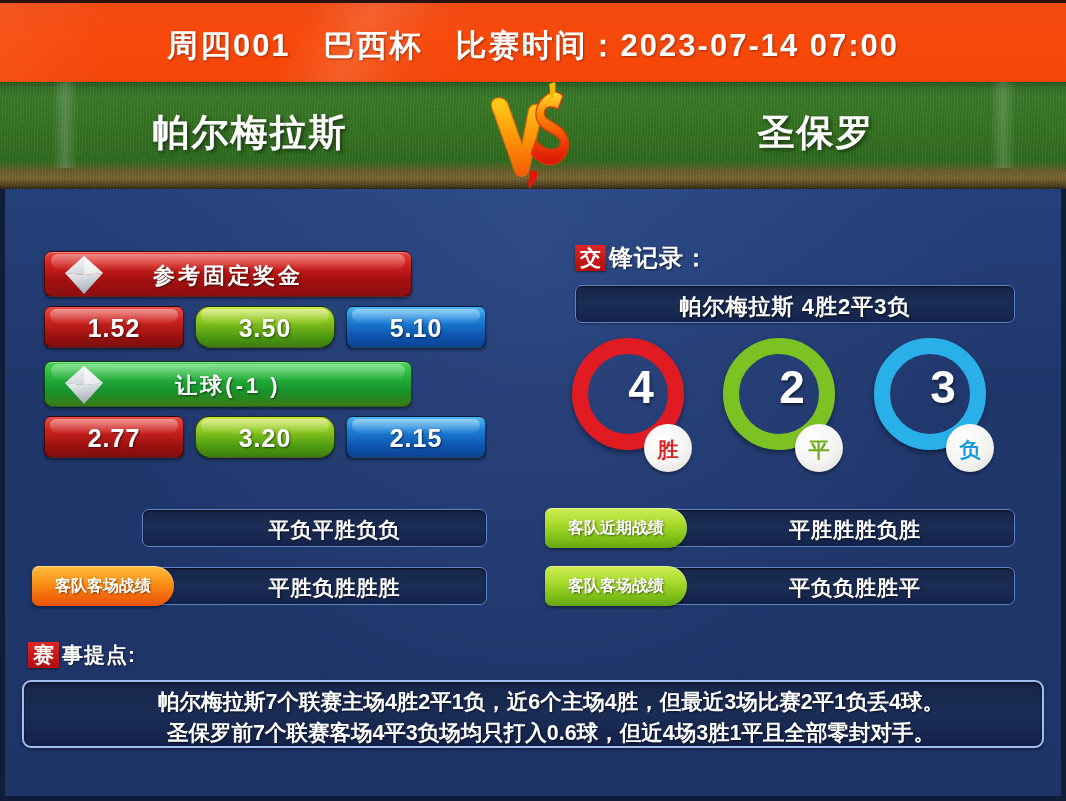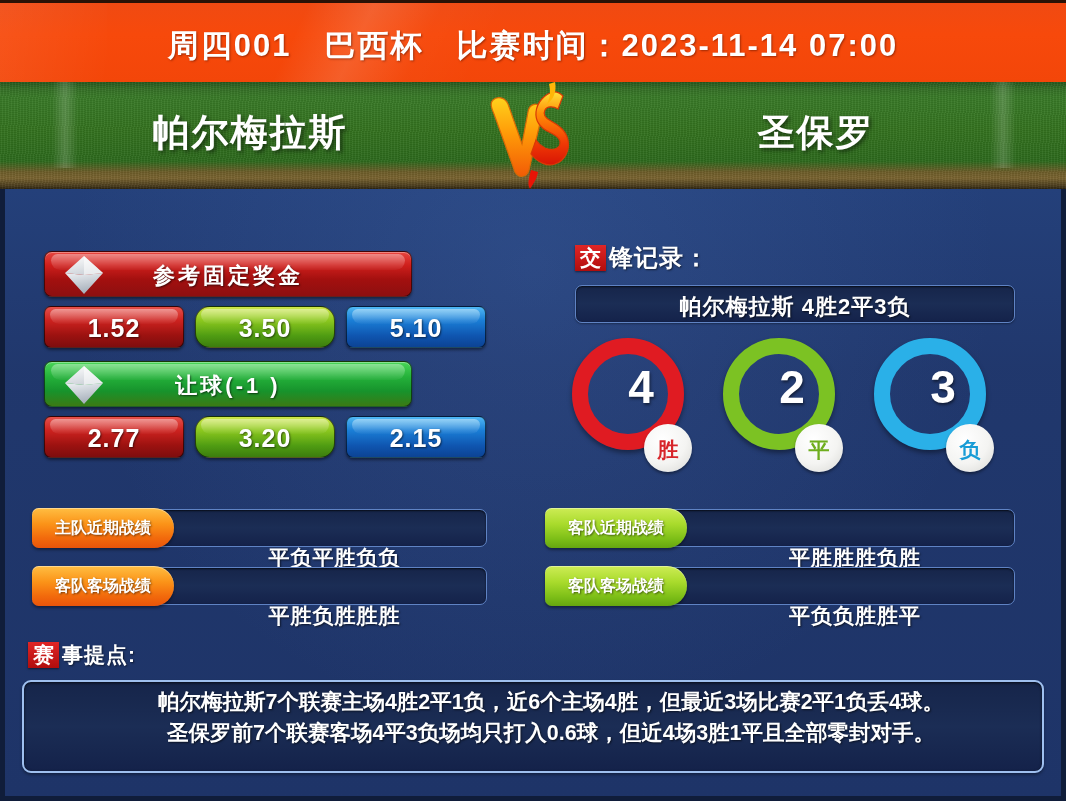--- a/index.html
+++ b/index.html
@@ -272,36 +272,35 @@
     background: linear-gradient(180deg, #16254a 0%, #1b2d55 50%, #14224a 100%);
     border: 1px solid #5f83c4;
     box-shadow: inset 0 1px 2px rgba(0,0,0,0.7);
   }
   .form-value span {
     position: absolute; left: 40px; right: 0; top: 6px;
     text-align: center;
     color: #fff; font-size: 21px; font-weight: bold;
     letter-spacing: 1px;
     text-shadow: 1px 1px 2px rgba(0,0,0,0.65);
-    margin-top: 28px;
   }
 
   
   .tips-title {
     position: absolute; left: 28px; top: 641px;
     display: flex; align-items: center;
   }
   .tips-title .rest {
     color: #fff; font-size: 21px; font-weight: bold;
     letter-spacing: 1px;
     text-shadow: 1px 1px 2px rgba(0,0,0,0.55);
   }
   .tips-box {
     position: absolute; left: 22px; top: 680px;
-    width: 1022px; height: 93px;
+    width: 1022px; height: 68px;
     border-radius: 9px;
     box-sizing: border-box;
     background: linear-gradient(180deg, #16254a 0%, #1b2d55 50%, #14224a 100%);
     border: 2px solid #9fc0ef;
     box-shadow: inset 0 1px 3px rgba(0,0,0,0.7), 0 2px 3px rgba(0,0,0,0.35);
     padding-top: 5px;
     padding-left: 36px;
   }
   .tips-line {
     color: #ffffff;
@@ -312,21 +311,21 @@
     text-shadow: 1px 1px 2px rgba(0,0,0,0.6);
     white-space: nowrap;
   }
 </style>
 </head>
 <body>
 
 <div class="page">
 
   <div class="header-bar">
-    <div class="header-title">周四001　巴西杯　比赛时间：2023-11-14 07:00</div>
+    <div class="header-title">周四001　巴西杯　比赛时间：2023-07-14 07:00</div>
   </div>
 
   <div class="teams-band">
     <div class="grass-noise"></div>
     <div class="grass-stripe gs1"></div>
     <div class="grass-stripe gs2"></div>
     <div class="team-name team-away">圣保罗</div>
     <div class="team-name team-home">帕尔梅拉斯</div>
   </div>
 
@@ -434,23 +433,20 @@
       <div class="ring-badge bg-blue">
         <span>负</span>
       </div>
     </div>
   </div>
 
   <div class="form-row left" style="top:508px;">
     <div class="form-value">
       <span>平负平胜负负</span>
     </div>
-    <div class="form-tab orange">
-      <span>主队近期战绩</span>
-    </div>
   </div>
 
   <div class="form-row left" style="top:566px;">
     <div class="form-value">
       <span>平胜负胜胜胜</span>
     </div>
     <div class="form-tab orange">
       <span>客队客场战绩</span>
     </div>
   </div>

